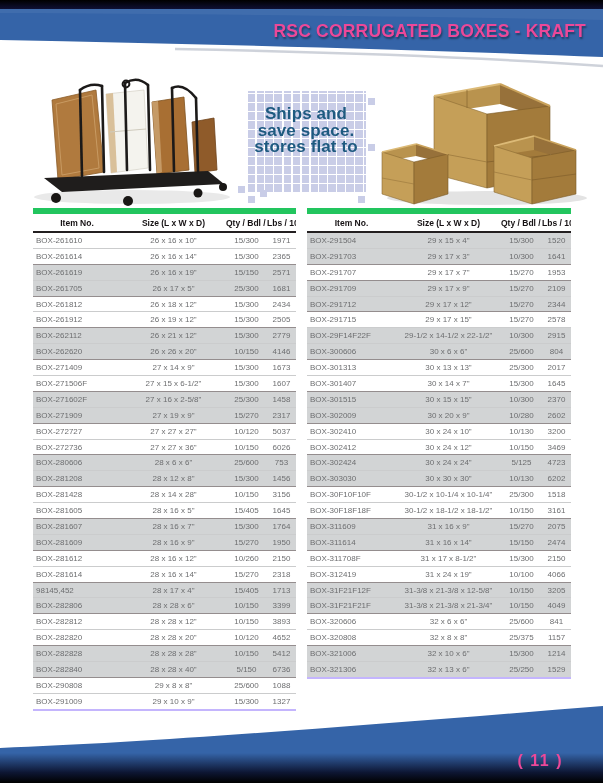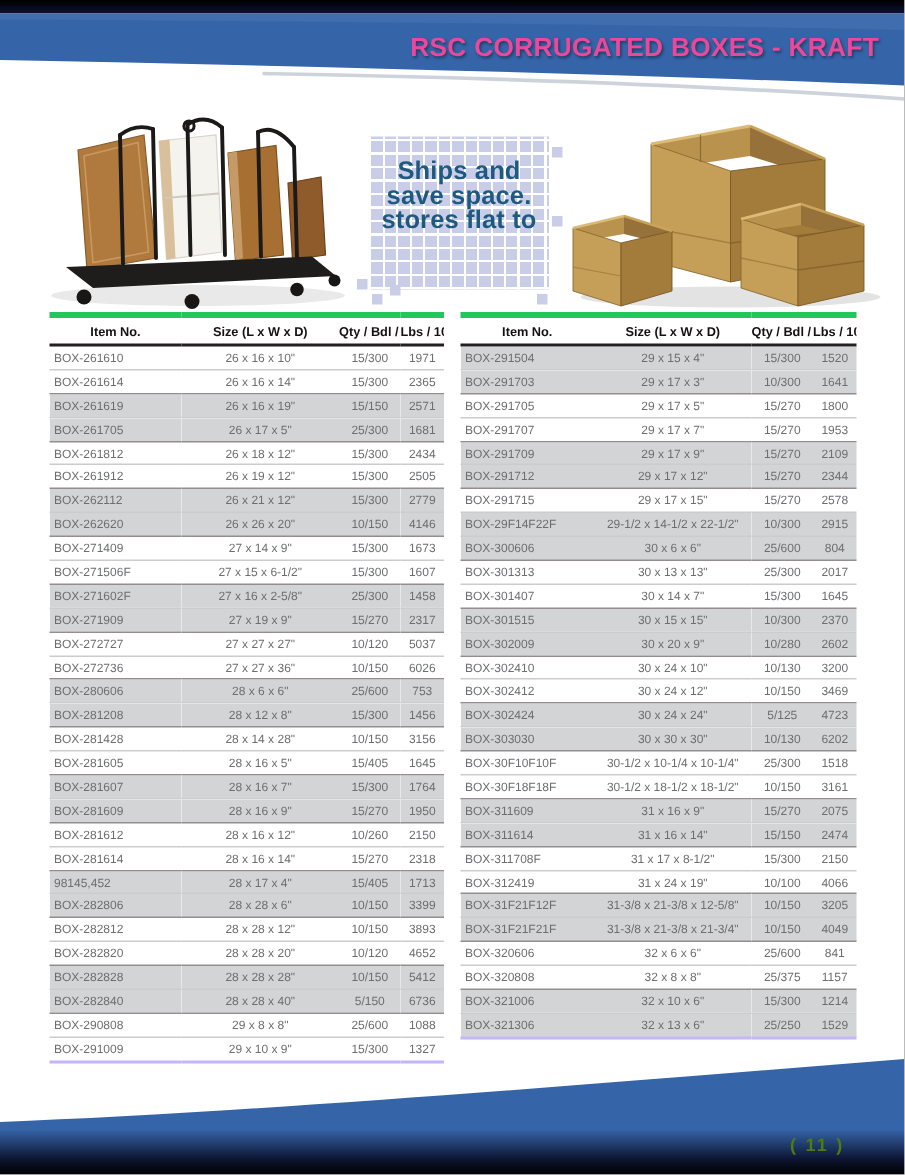--- a/index.html
+++ b/index.html
@@ -33,39 +33,39 @@
     position:absolute;left:0;top:20px;width:136px;text-align:center;
     font-size:17px;font-weight:bold;color:var(--callout,#1e5a80);line-height:16.5px;
     letter-spacing:.1px;
   }
   
   .tbl{position:absolute;top:208px;}
   .tbl-left{left:33px;width:263px;}
   .tbl-right{left:307px;width:264px;}
   table.spec{border-collapse:collapse;width:100%;table-layout:fixed;}
   table.spec th{
-    border-top:4px solid #22c55e;border-bottom:2px solid #231f20;
+    border-top:6px solid #22c55e;border-bottom:2px solid #231f20;
     font-size:8.5px;font-weight:bold;color:#161214;height:17px;padding:0;
     white-space:nowrap;overflow:hidden;
   }
   table.spec td{
     font-size:8px;color:#6d6e70;height:14.9px;padding:0;text-align:center;
     border-bottom:1px solid #cbcccd;white-space:nowrap;overflow:hidden;
   }
   table.spec tr.pair-end td{border-bottom:1px solid #948d8e;}
   table.spec tr:last-child td{border-bottom:2px solid #c4b5fd;}
   table.spec tr.shaded td{background:#d2d4d5;}
   table.spec td.c-item{text-align:left;padding-left:3px;}
   
   .footer-swoosh{position:absolute;left:0;bottom:0;width:603px;height:85px;}
   .footer-dark{position:absolute;left:0;bottom:0;width:603px;height:30px;
     background:linear-gradient(to bottom,rgba(6,8,30,0) 0%,rgba(6,8,30,.85) 65%,#000 100%);}
   .page-number{
-    position:absolute;right:40px;bottom:13px;color:#4d7c0f;font-weight:bold;
-    font-size:12px;letter-spacing:1.5px;
+    position:absolute;right:40px;bottom:13px;color:#ec4899;font-weight:bold;
+    font-size:16px;letter-spacing:1.5px;
   }
 </style>
 </head>
 <body>
 
 <div class="page">
 
   <div class="top-bar"></div>
   <svg class="header-swoosh" viewBox="0 0 603 80" preserveAspectRatio="none">
     <path d="M175,49 C340,52 490,58 603,66" stroke="#c6cad3" stroke-width="2.5" fill="none" opacity="0.85"></path>
@@ -381,26 +381,20 @@
             <td>29 x 15 x 4"</td>
             <td>15/300</td>
             <td>1520</td>
           </tr>
           <tr class="shaded pair-end">
             <td class="c-item">BOX-291703</td>
             <td>29 x 17 x 3"</td>
             <td>10/300</td>
             <td>1641</td>
           </tr>
-          <tr>
-            <td class="c-item">BOX-291705</td>
-            <td>29 x 17 x 5"</td>
-            <td>15/270</td>
-            <td>1800</td>
-          </tr>
           <tr class="pair-end">
             <td class="c-item">BOX-291707</td>
             <td>29 x 17 x 7"</td>
             <td>15/270</td>
             <td>1953</td>
           </tr>
           <tr class="shaded">
             <td class="c-item">BOX-291709</td>
             <td>29 x 17 x 9"</td>
             <td>15/270</td>

